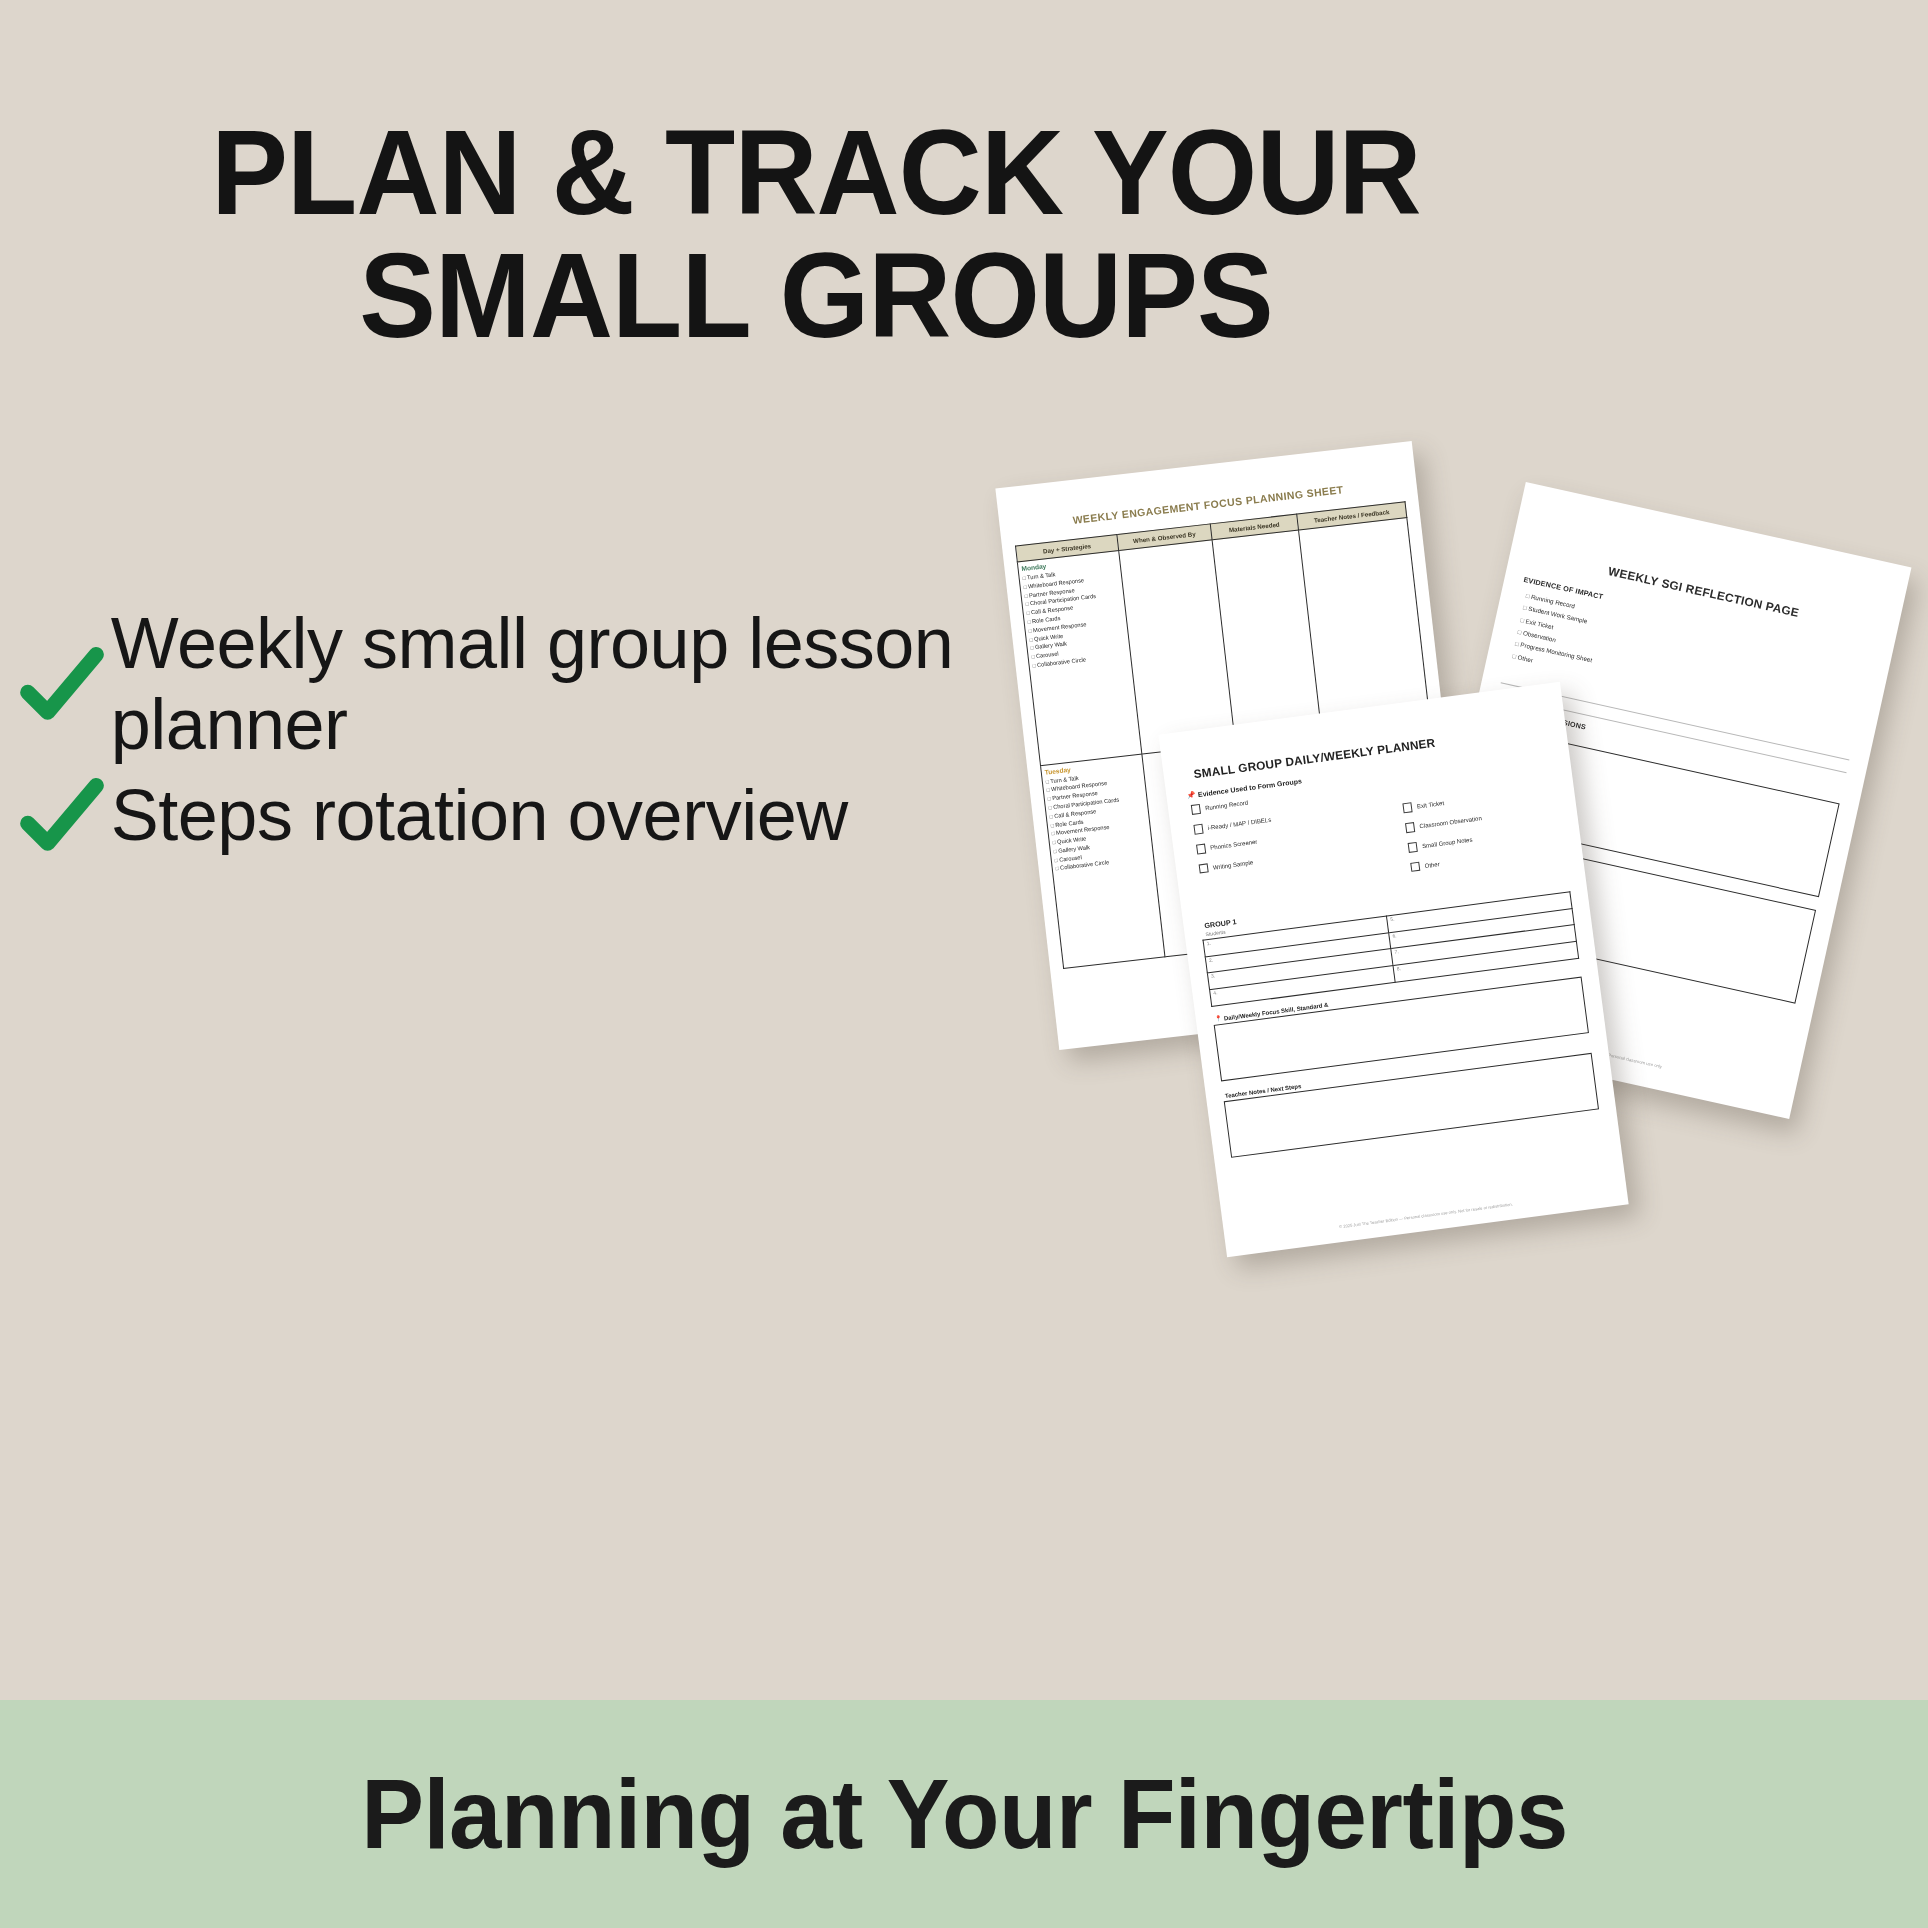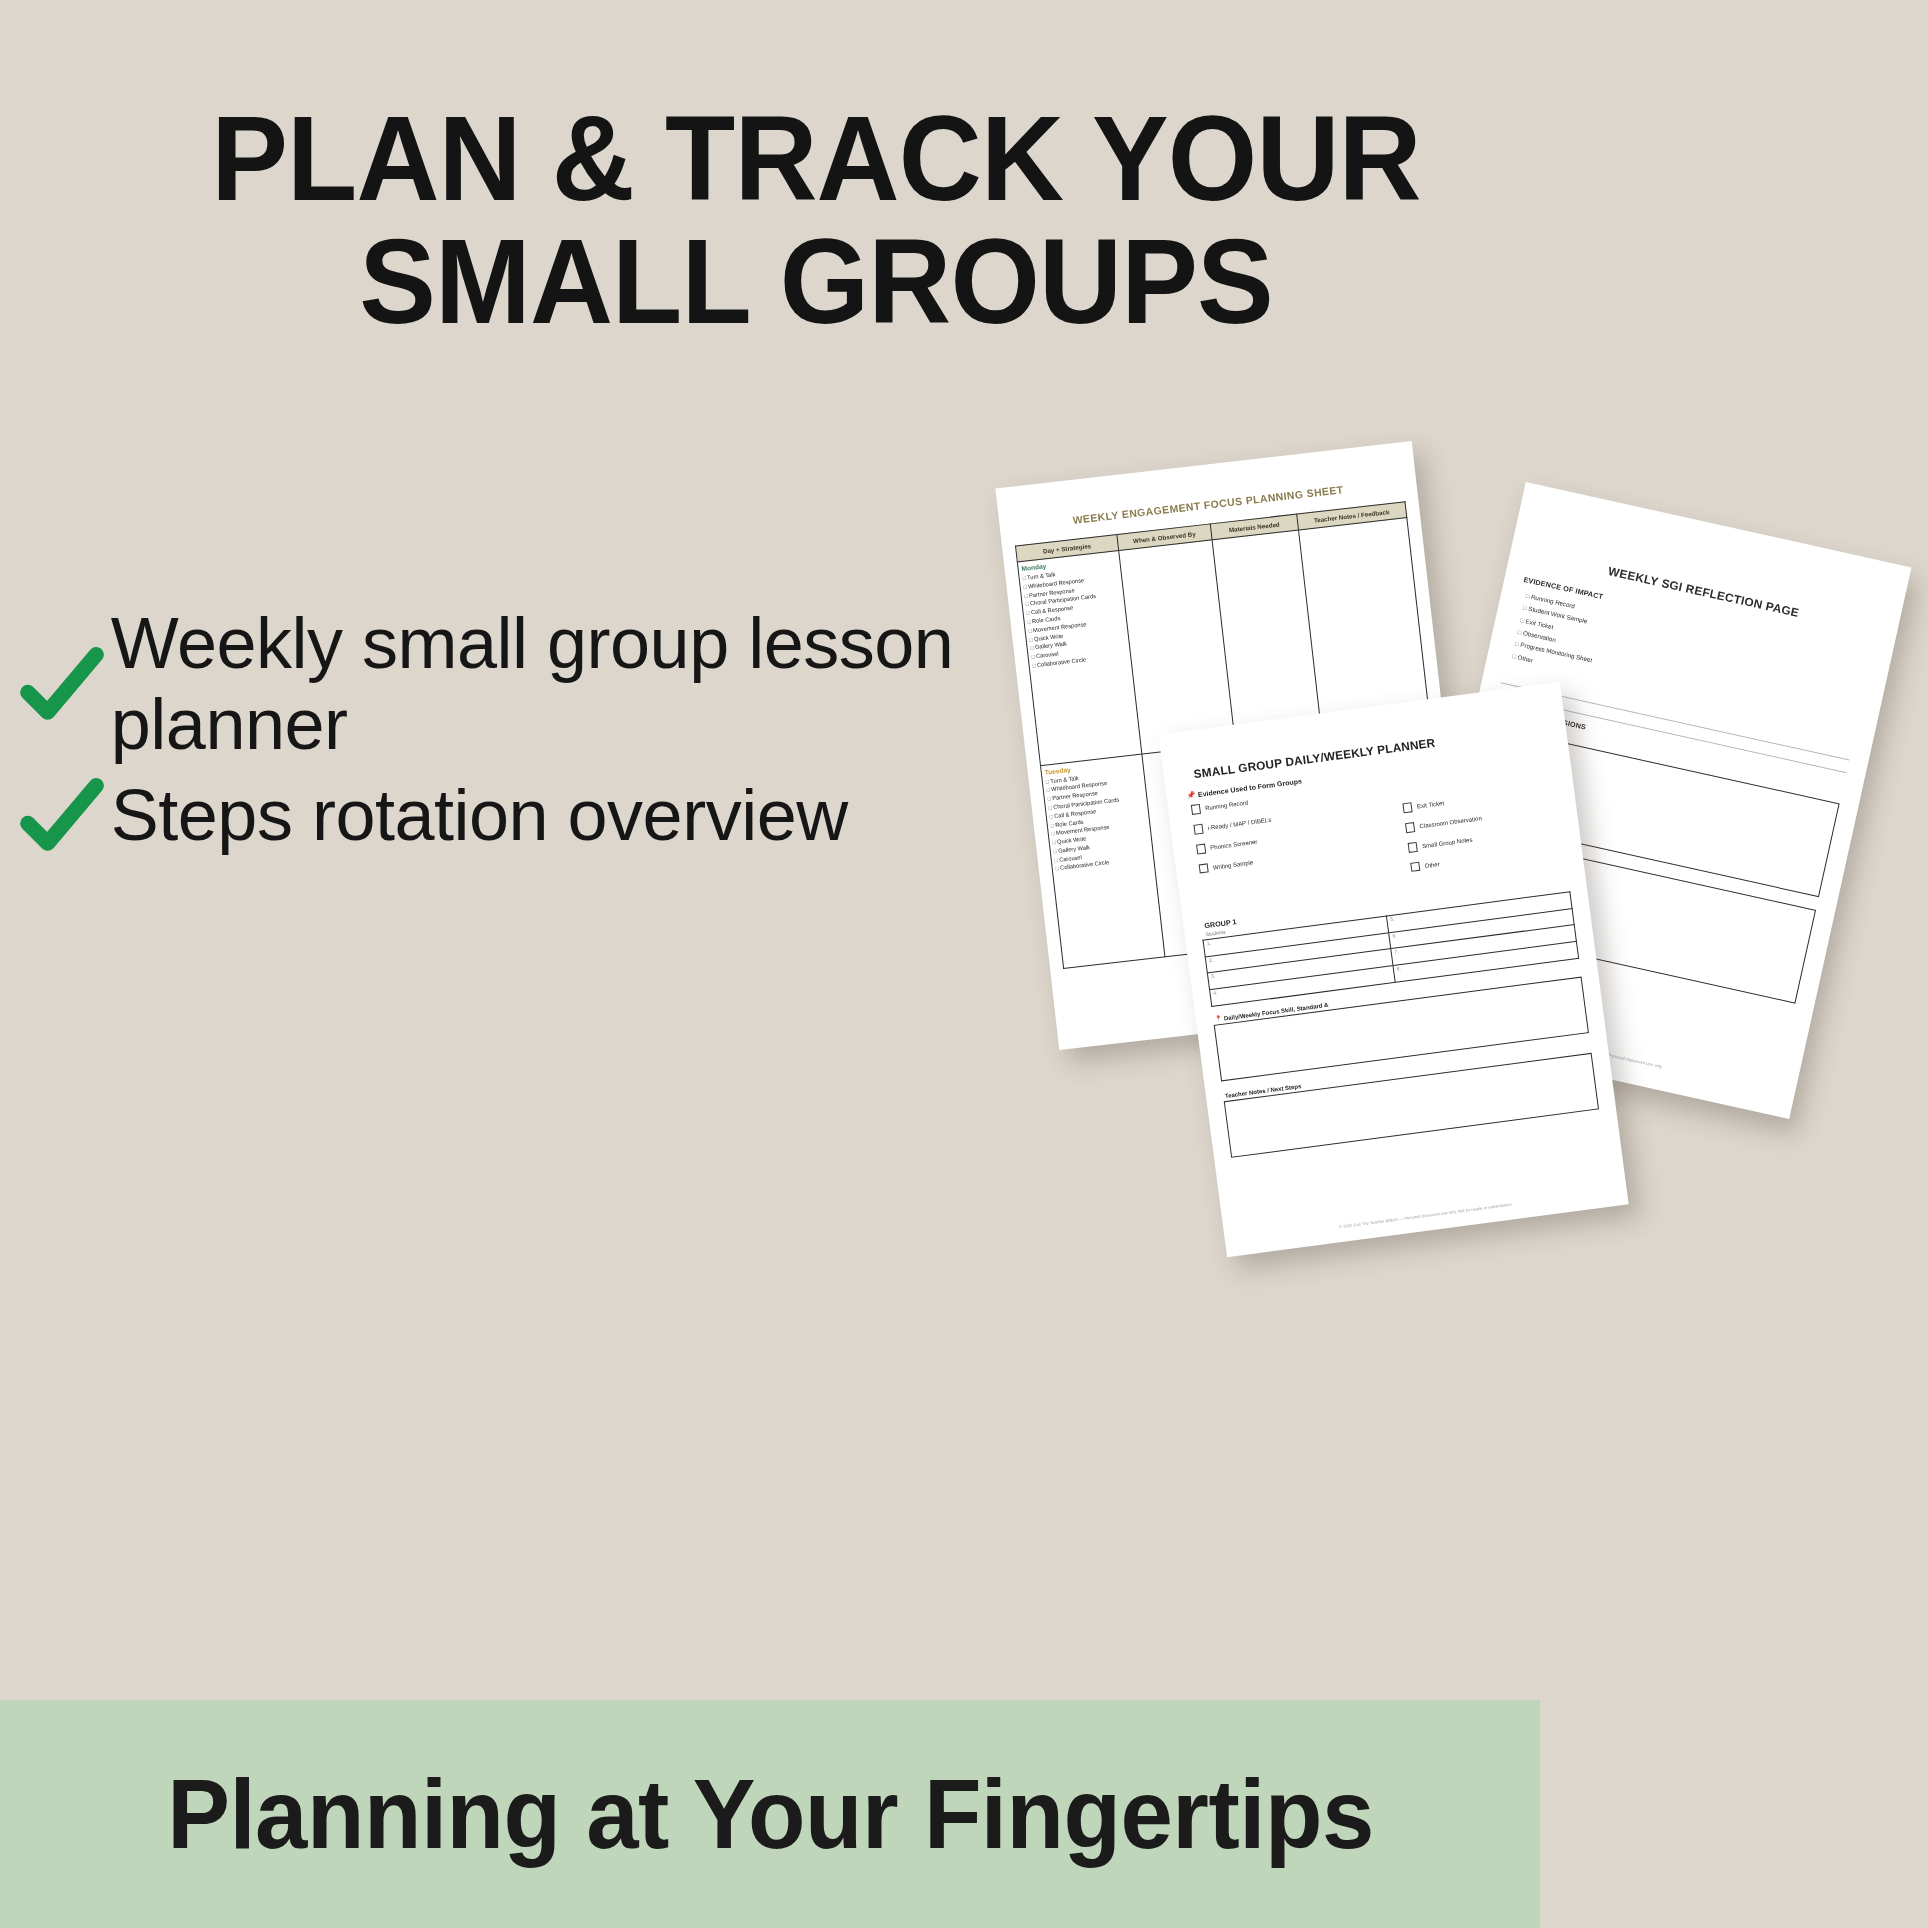--- a/index.html
+++ b/index.html
@@ -11,21 +11,21 @@
     height: 1928px;
     overflow: hidden;
     background: #DDD6CC;
     font-family: "Liberation Sans", sans-serif;
     position: relative;
   }
 
   
   #title-block {
     position: absolute;
-    top: 97px;
+    top: 111px;
     left: 0;
     width: 1632px;
     text-align: center;
     line-height: 1.02;
   }
   #title-block .title-line {
     display: block;
     font-family: "Liberation Sans Narrow", "Liberation Sans", sans-serif;
     font-weight: bold;
     font-size: 121px;
@@ -60,21 +60,21 @@
     font-weight: 400;
     padding-left: 3.8px;
     letter-spacing: -0.5px;
   }
 
   
   #bottom-banner {
     position: absolute;
     left: 0;
     top: 1700px;
-    width: 1540px;
+    width: 1928px;
     height: 229px;
     background: #C0D6BB;
     display: flex;
     align-items: center;
     justify-content: center;
   }
   #banner-text {
     font-family: "Liberation Sans Narrow", "Liberation Sans", sans-serif;
     font-weight: bold;
     font-size: 98px;

